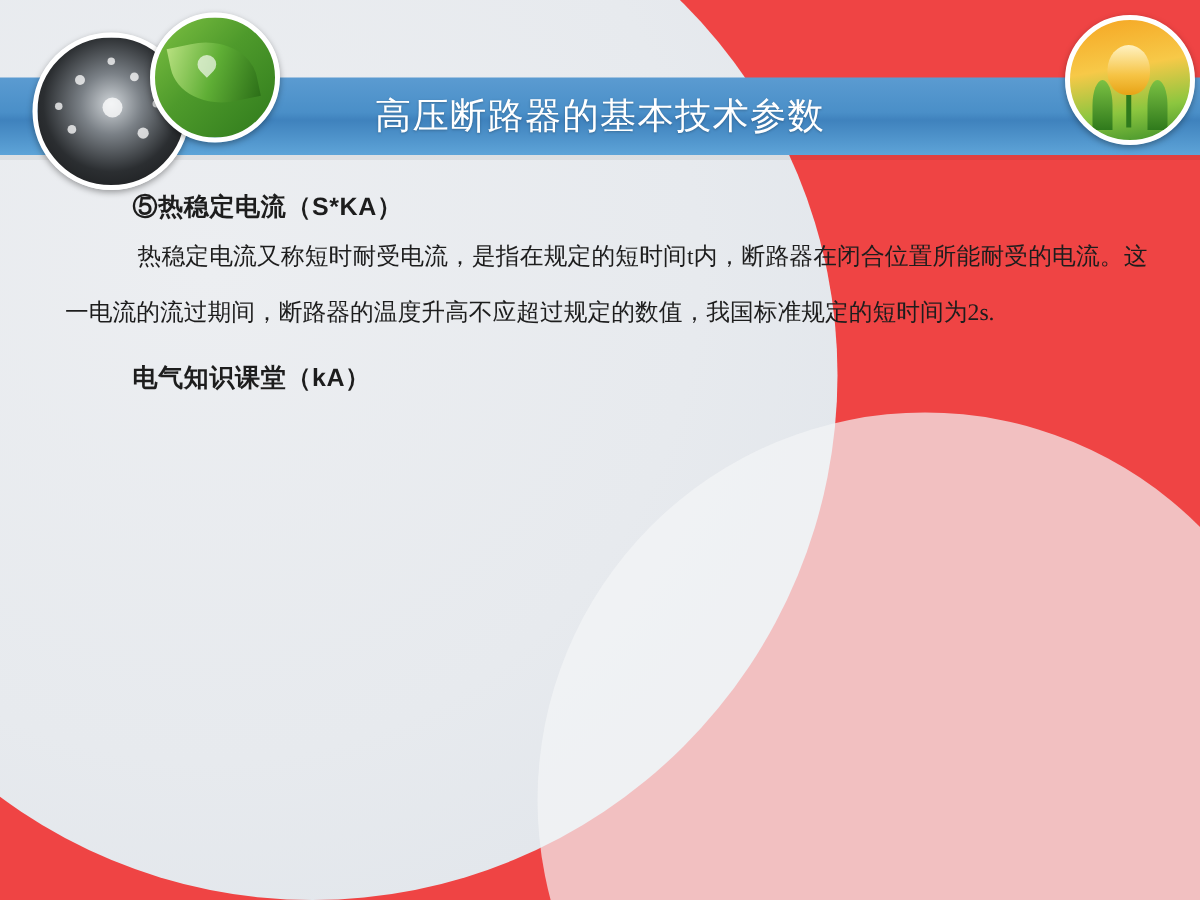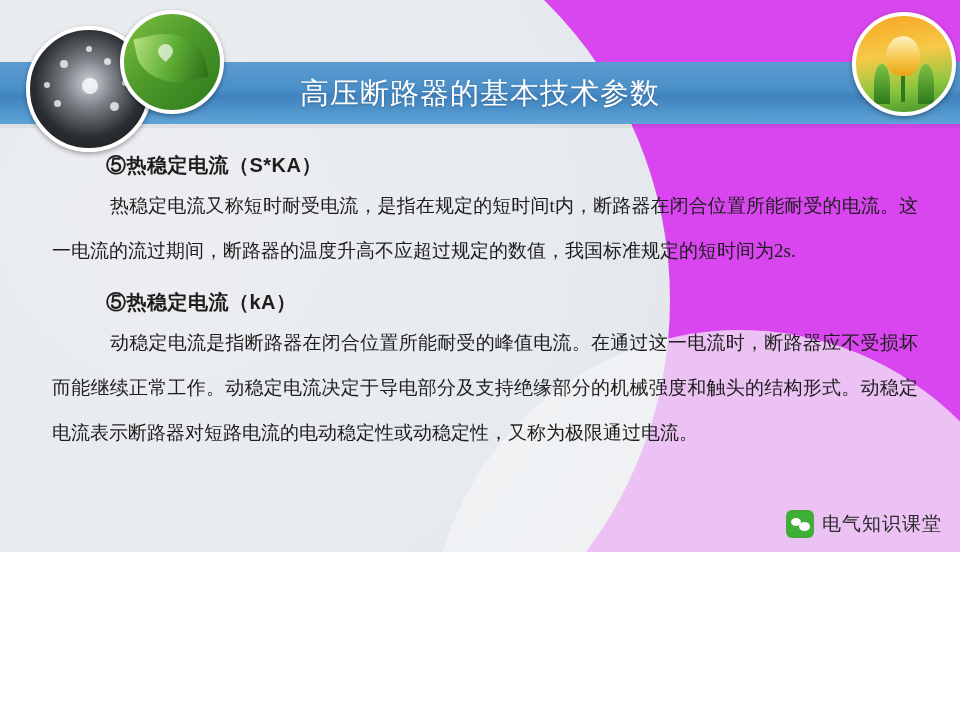--- a/index.html
+++ b/index.html
@@ -9,22 +9,22 @@
   body {
     width: 960px;
     height: 720px;
     background: #ffffff;
     font-family: "Liberation Serif", serif;
     overflow: hidden;
   }
   .slide {
     position: relative;
     width: 960px;
-    height: 552px;
-    background: #d946ef;
+    height: 720px;
+    background: #ef4444;
     overflow: hidden;
   }
   
   .bg-circle {
     position: absolute;
     left: -170px;
     top: -120px;
     width: 840px;
     height: 840px;
     border-radius: 50%;
@@ -271,23 +271,18 @@
     <div class="flower"></div>
   </div>
 
   <div class="content">
 
     <div class="heading">⑤热稳定电流（S*KA）</div>
     <p class="para">热稳定电流又称短时耐受电流，是指在规定的短时间t内，断路器在闭合位置所能耐受的电流。这一电流的流过期间，断路器的温度升高不应超过规定的数值，我国标准规定的短时间为2s.</p>
 
     <div class="block-gap"></div>
 
-    <div class="heading">⑤热稳定电流（kA）</div>
-    <p class="para second">动稳定电流是指断路器在闭合位置所能耐受的峰值电流。在通过这一电流时，断路器应不受损坏而能继续正常工作。动稳定电流决定于导电部分及支持绝缘部分的机械强度和触头的结构形式。动稳定电流表示断路器对短路电流的电动稳定性或动稳定性，又称为极限通过电流。</p>
-
-  </div>
-
-  <div class="watermark">
-    <div class="wm-icon"></div>
-    <div class="wm-text">电气知识课堂</div>
-  </div>
+    <div class="heading">电气知识课堂（kA）</div>
+
+  </div>
+
 
 </div>
 
 </body></html>

